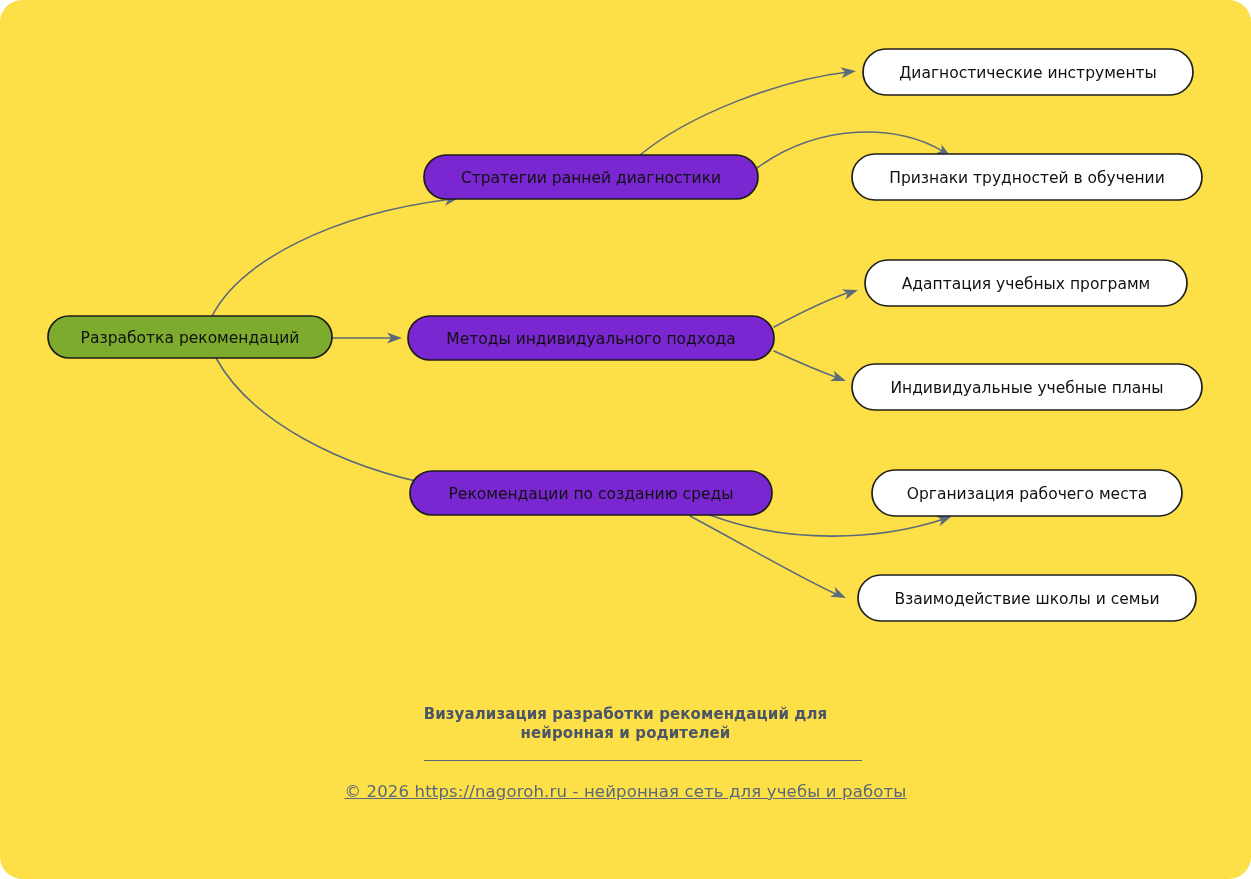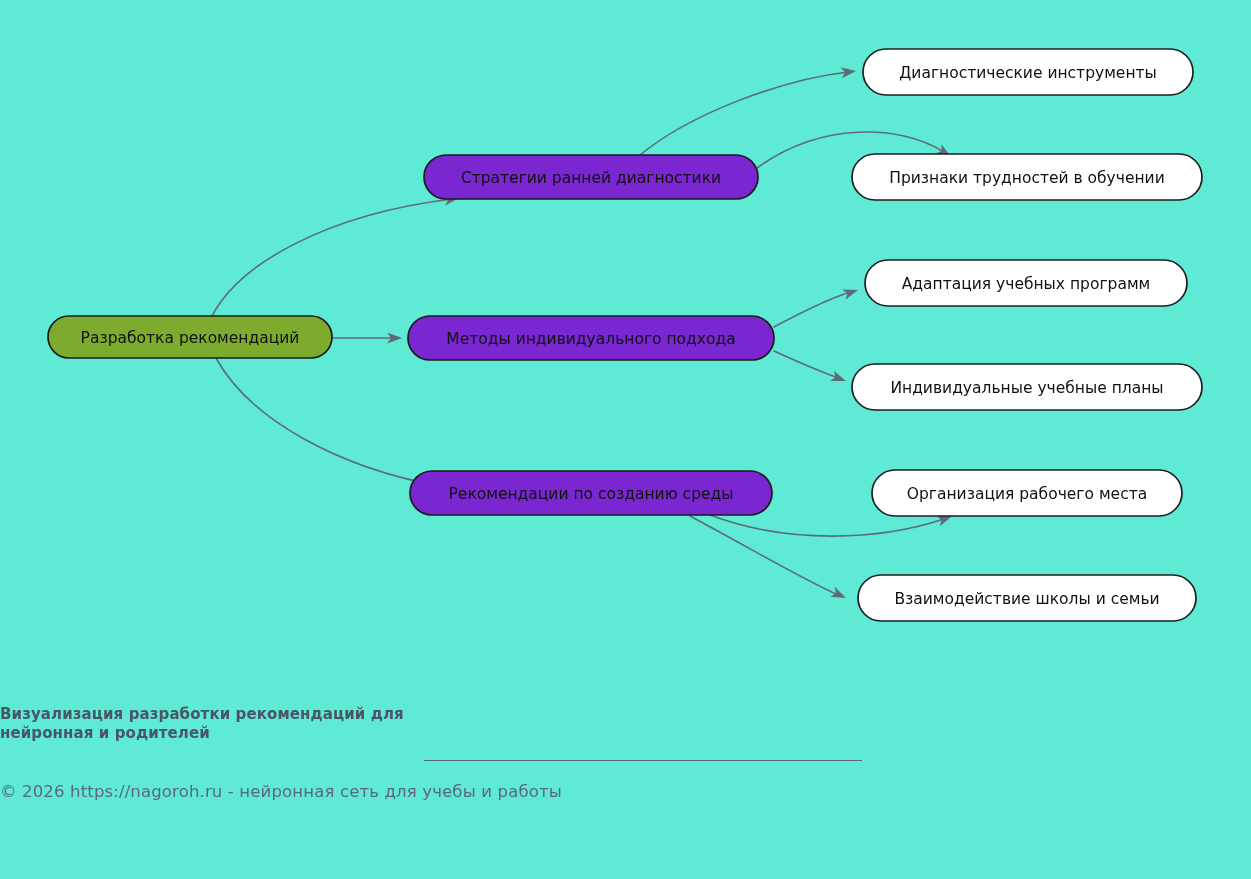--- a/index.html
+++ b/index.html
@@ -11,21 +11,22 @@
   body {
     width: 1251px;
     height: 879px;
     overflow: hidden;
     font-family: "DejaVu Sans", "Liberation Sans", sans-serif;
   }
   #canvas {
     position: relative;
     width: 1251px;
     height: 879px;
-    background: #5eead4;
+    background: #fde047;
+    border-radius: 22px;
   }
   #diagram-svg {
     position: absolute;
     left: 0;
     top: 0;
     width: 1251px;
     height: 879px;
     display: block;
   }
   .edge-path {
@@ -61,20 +62,21 @@
     font-size: 15.5px;
     fill: #111111;
     dominant-baseline: middle;
     text-anchor: middle;
     white-space: pre;
   }
   .footer {
     position: absolute;
     left: 0;
     width: 1251px;
+    text-align: center;
   }
   .footer-title {
     top: 705px;
     font-size: 15px;
     font-weight: bold;
     color: #4a5568;
     line-height: 19px;
     letter-spacing: 0.1px;
   }
   .footer-rule {
@@ -83,20 +85,21 @@
     top: 760px;
     width: 438px;
     height: 1px;
     background: #5c6675;
   }
   .footer-copy {
     top: 782px;
     font-size: 16.5px;
     color: #5b687a;
     letter-spacing: 0.15px;
+    text-decoration: underline;
   }
 </style>
 </head>
 <body>
 
 <div id="canvas">
 
   <svg id="diagram-svg" viewBox="0 0 1251 879" xmlns="http://www.w3.org/2000/svg">
     <g id="edges-layer">
         <g>

